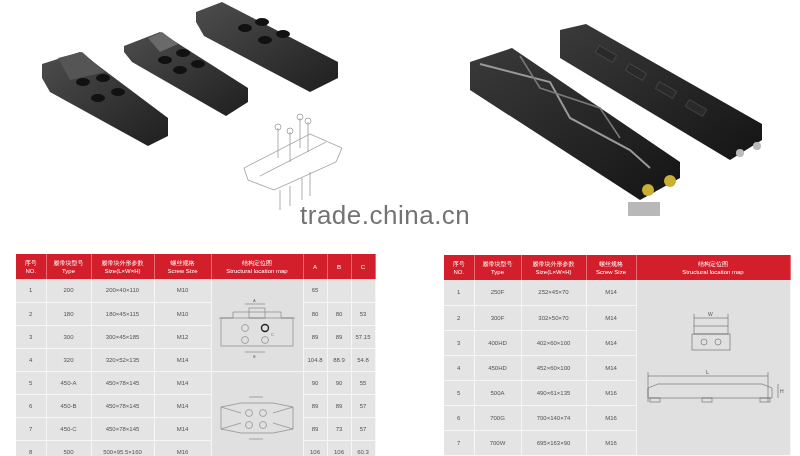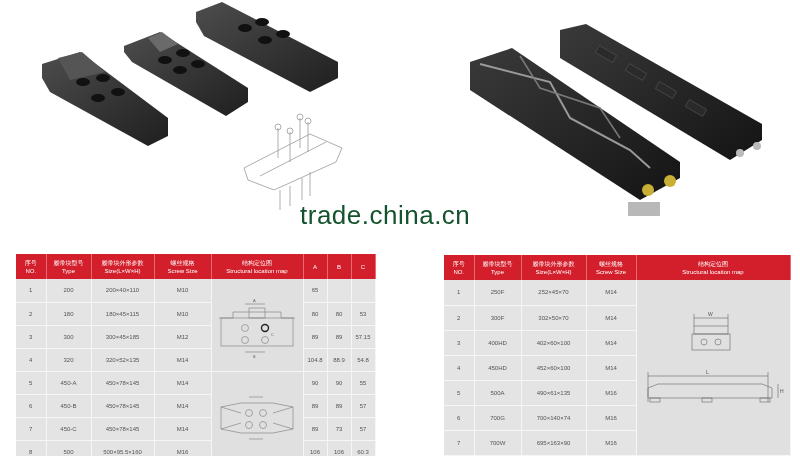--- a/index.html
+++ b/index.html
@@ -1,21 +1,21 @@
 <!DOCTYPE html>
 <html><head>
 <meta charset="utf-8">
 <style>
   * { box-sizing: border-box; margin: 0; padding: 0; }
   html, body { width: 800px; height: 456px; background: #ffffff; overflow: hidden; }
   body { position: relative; font-family: "Liberation Sans", sans-serif; }
 
   .photo { position: absolute; }
 
-  .watermark { position: absolute; left: 300px; top: 200px; font-size: 26px; color: #14532d; letter-spacing: 0.5px; font-family: "Liberation Sans", sans-serif; }
+  .watermark { position: absolute; left: 300px; top: 200px; font-size: 26px; color: #737373; letter-spacing: 0.5px; font-family: "Liberation Sans", sans-serif; }
 
   table.spec { position: absolute; border-collapse: collapse; table-layout: fixed; font-size: 6px; color: #555; background: #ffffff; }
   table.spec th { background: #d31f2b; color: #fff; font-weight: normal; height: 25px; line-height: 8px; border-right: 1px solid #e86a72; text-align: center; padding: 1px; }
   table.spec td { background: #e4e4e4; text-align: center; border-bottom: 1px solid #f6f6f6; border-right: 1px solid #f6f6f6; }
   table.spec td.map { background: #e0e0e0; vertical-align: middle; }
   .map-svg { display: block; margin: 0 auto; }
 </style>
 </head>
 <body>
 

